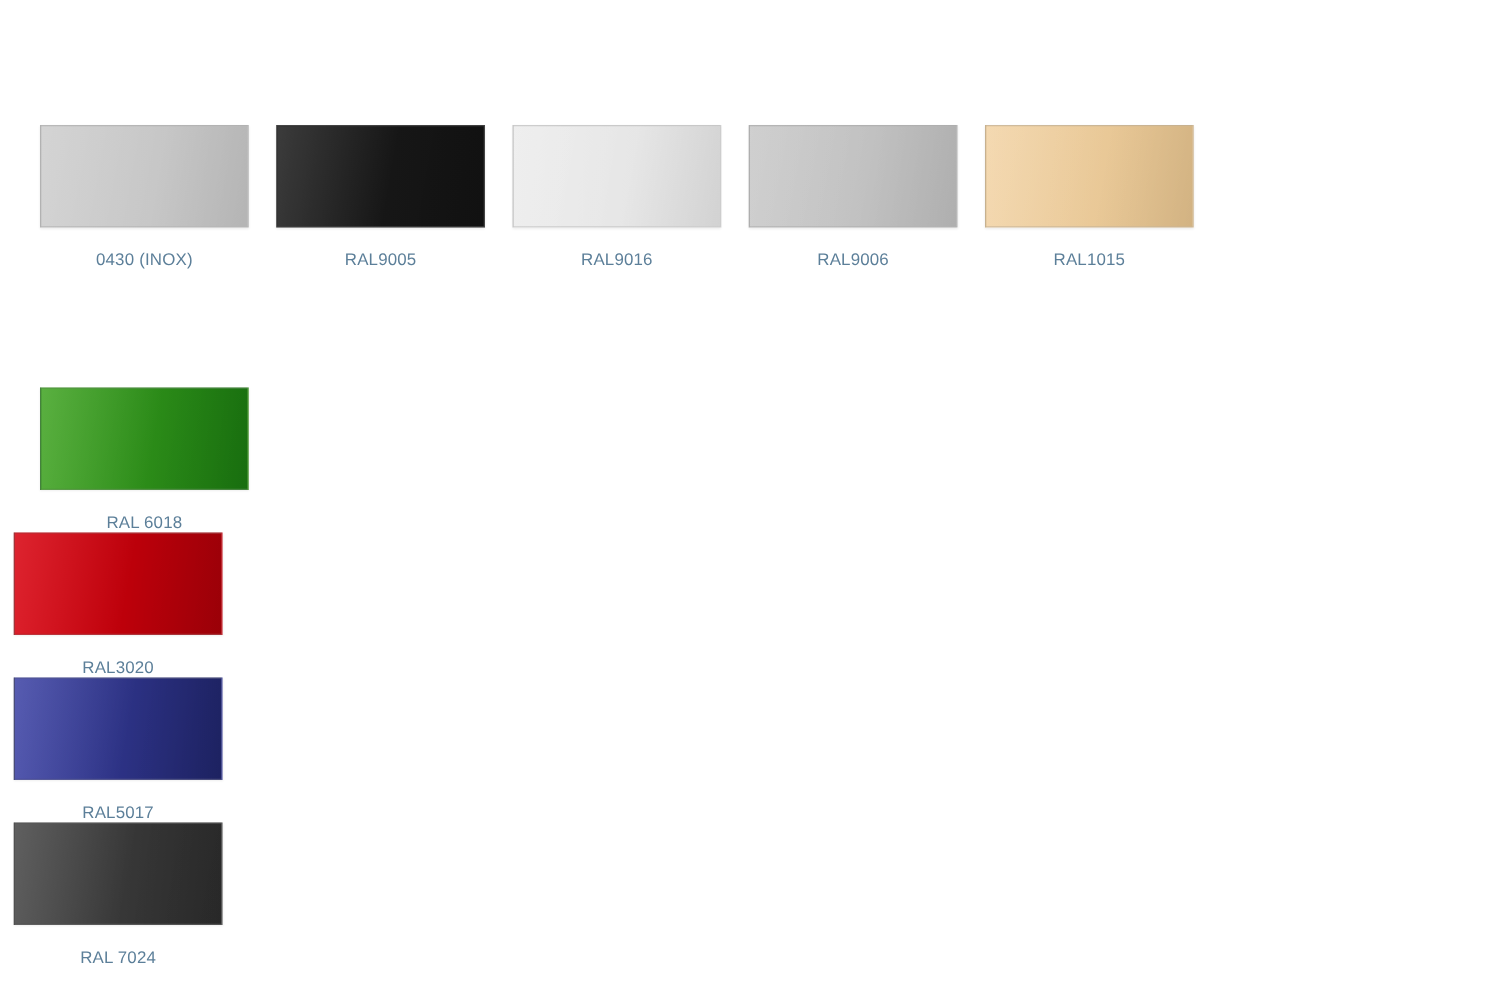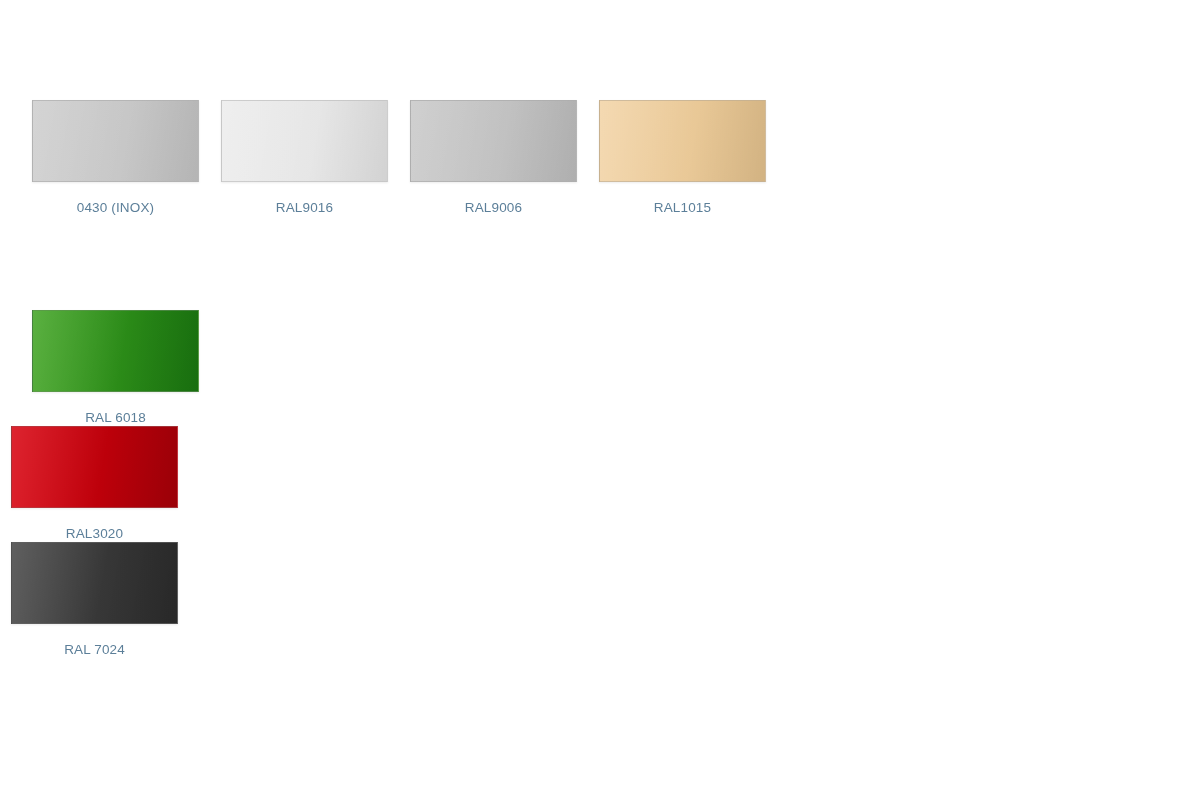--- a/index.html
+++ b/index.html
@@ -123,20 +123,28 @@
       <div class="swatch-cell pad-left">
         <div class="rect-holder">
           <div class="chip-rect" style="background: linear-gradient(95deg, rgb(205, 205, 205) 0%, rgb(194, 194, 194) 100%);">
             <div class="sheen"></div>
           </div>
         </div>
         <div class="chip-label">0430 (INOX)</div>
       </div>
       <div class="swatch-cell">
         <div class="rect-holder">
+          <div class="chip-rect" style="background: linear-gradient(95deg, rgb(27, 27, 27) 0%, rgb(18, 18, 18) 100%);">
+            <div class="sheen"></div>
+          </div>
+        </div>
+        <div class="chip-label">RAL9005</div>
+      </div>
+      <div class="swatch-cell">
+        <div class="rect-holder">
           <div class="chip-rect" style="background: linear-gradient(95deg, rgb(236, 236, 236) 0%, rgb(226, 226, 226) 100%);">
             <div class="sheen"></div>
           </div>
         </div>
         <div class="chip-label">RAL9016</div>
       </div>
       <div class="swatch-cell">
         <div class="rect-holder">
           <div class="chip-rect" style="background: linear-gradient(95deg, rgb(200, 200, 200) 0%, rgb(188, 188, 188) 100%);">
             <div class="sheen"></div>
@@ -165,20 +173,28 @@
       <div class="swatch-cell">
         <div class="rect-holder">
           <div class="chip-rect" style="background: linear-gradient(95deg, rgb(216, 0, 13) 0%, rgb(166, 0, 8) 100%);">
             <div class="sheen"></div>
           </div>
         </div>
         <div class="chip-label">RAL3020</div>
       </div>
       <div class="swatch-cell">
         <div class="rect-holder">
+          <div class="chip-rect" style="background: linear-gradient(95deg, rgb(59, 65, 164) 0%, rgb(31, 36, 104) 100%);">
+            <div class="sheen"></div>
+          </div>
+        </div>
+        <div class="chip-label">RAL5017</div>
+      </div>
+      <div class="swatch-cell">
+        <div class="rect-holder">
           <div class="chip-rect" style="background: linear-gradient(95deg, rgb(69, 69, 69) 0%, rgb(43, 43, 43) 100%);">
             <div class="sheen"></div>
           </div>
         </div>
         <div class="chip-label">RAL 7024</div>
       </div>
     </div>
 </div>
 
 </body></html>

